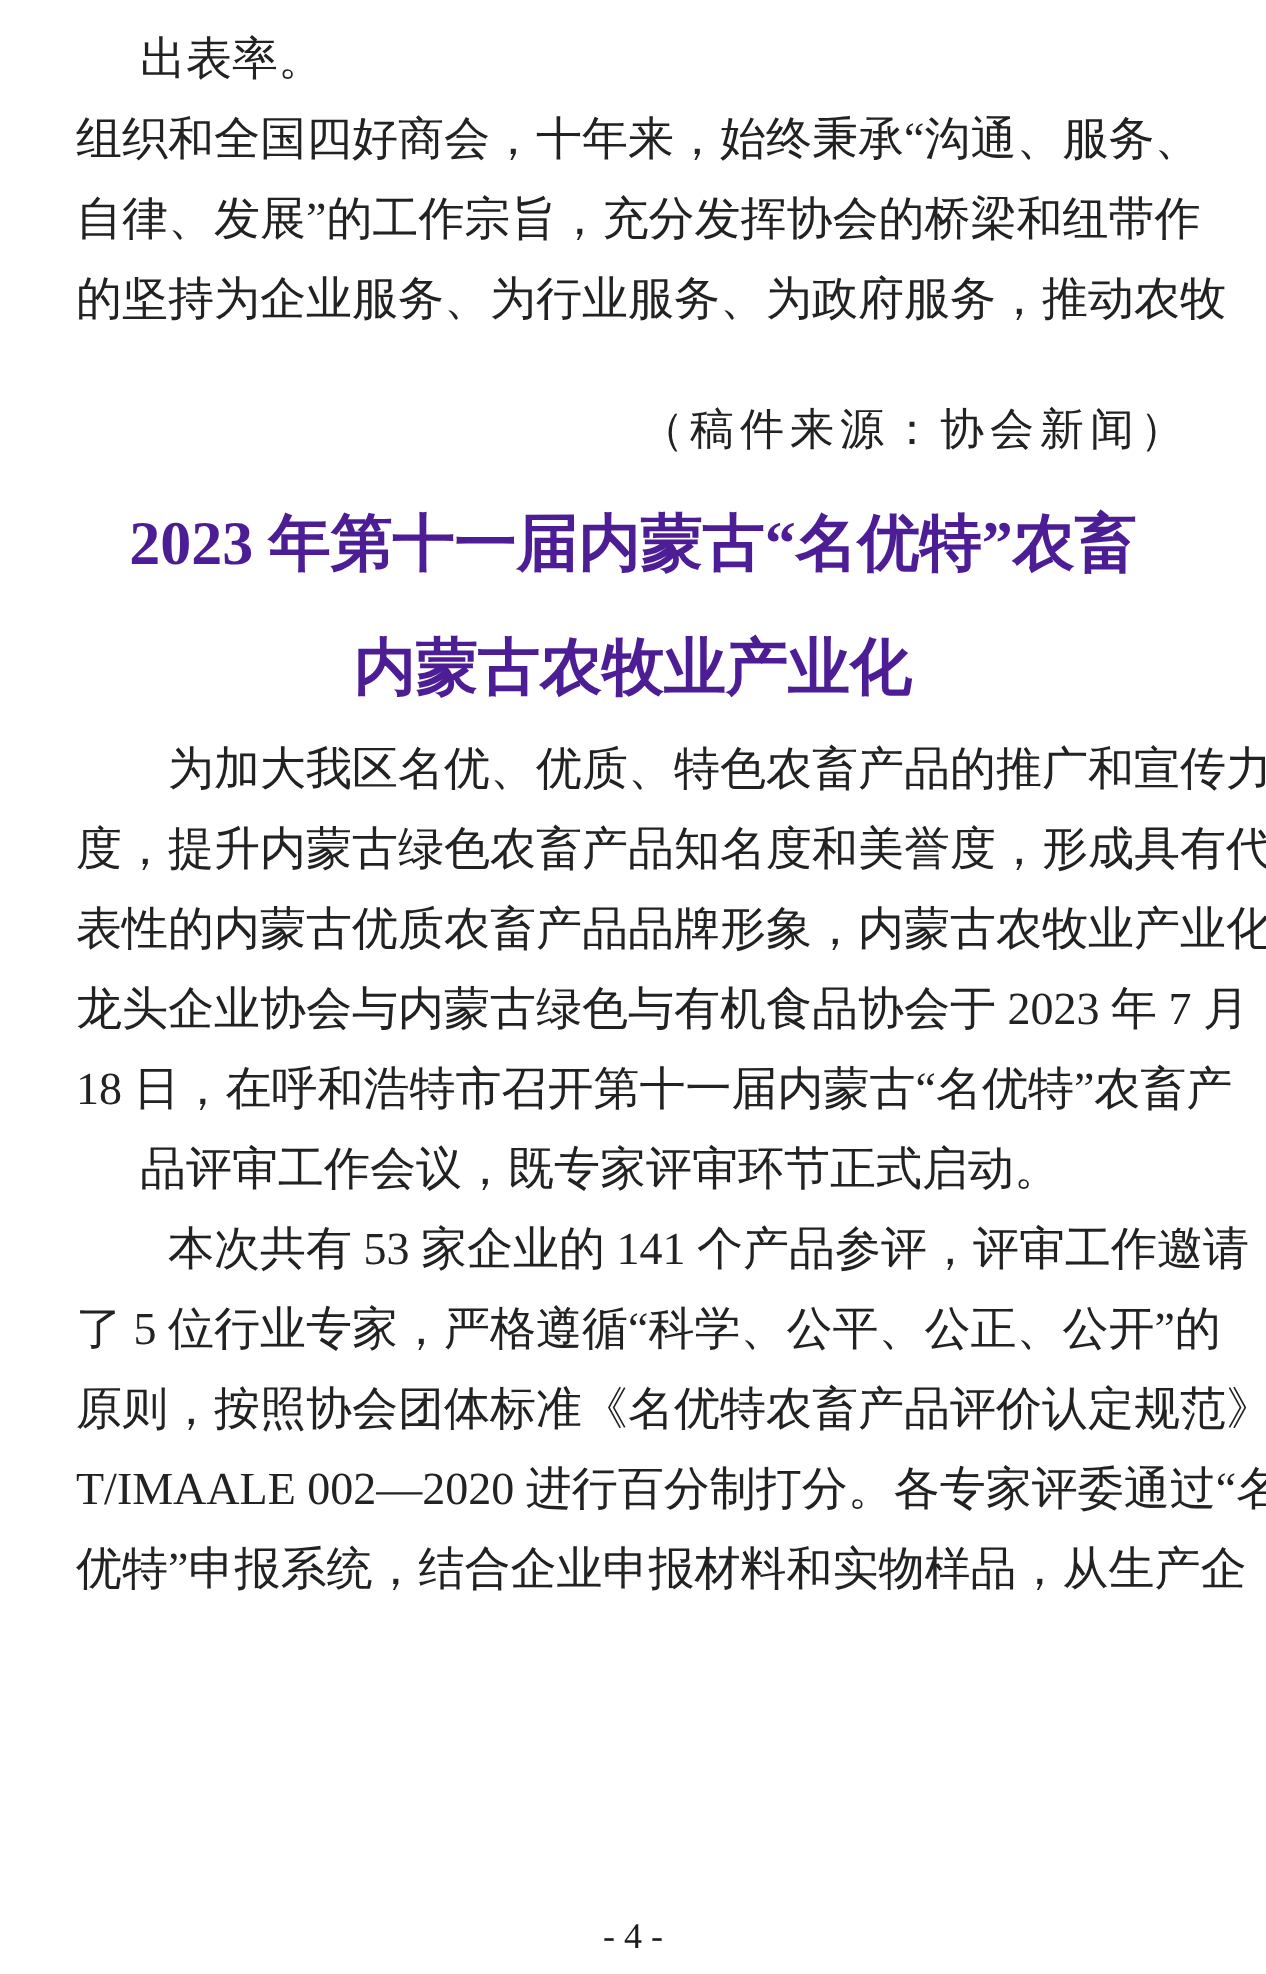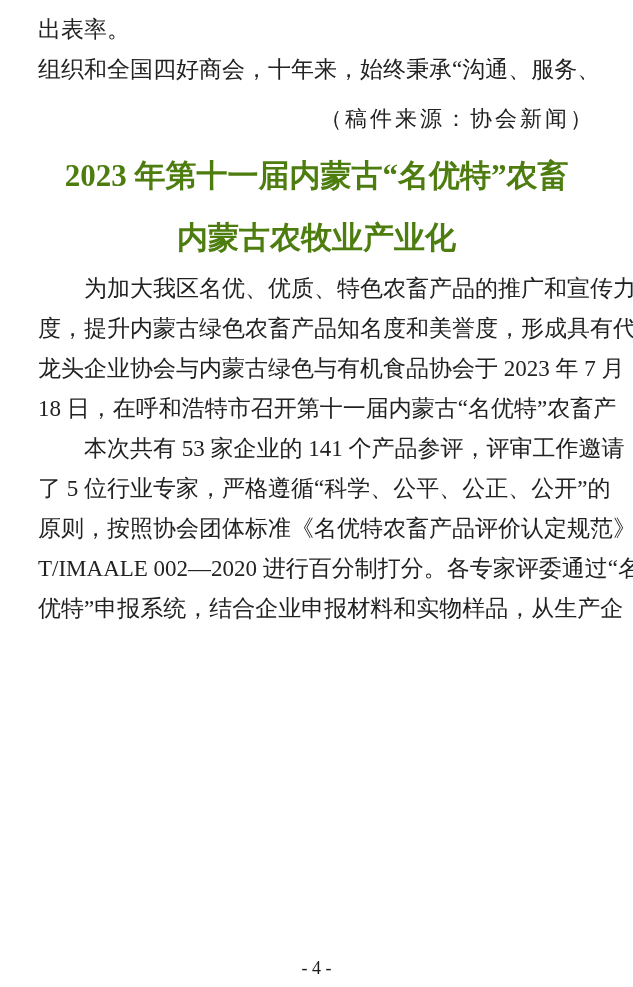--- a/index.html
+++ b/index.html
@@ -22,38 +22,39 @@
     font-size: 23px;
     line-height: 40px;
     height: 40px;
     text-align: justify;
     text-align-last: justify;
     white-space: nowrap;
   }
   .bline.lastline {
     text-align: left;
     text-align-last: left;
+    margin-left: 32px;
   }
   .bline.indent {
     text-indent: 46px;
   }
   .source-line {
     font-size: 22px;
     line-height: 40px;
     height: 40px;
-    margin-top: 9px;
+    margin-top: 25px;
     text-align: right;
     letter-spacing: 3px;
   }
   .doc-heading {
     margin-top: 6px;
     font-size: 31px;
     line-height: 62px;
     font-weight: bold;
-    color: #4d7c0f;
+    color: #4c1d95;
     text-align: center;
   }
   .page-footer {
     position: absolute;
     left: 0;
     bottom: 9px;
     width: 100%;
     text-align: center;
     font-size: 18px;
     line-height: 20px;
@@ -62,34 +63,38 @@
 </style>
 </head>
 <body>
 
 <div class="page">
 
   <div class="bline lastline">出表率。</div>
 
   <div>
     <div class="bline">组织和全国四好商会，十年来，始终秉承“沟通、服务、</div>
+    <div class="bline">自律、发展”的工作宗旨，充分发挥协会的桥梁和纽带作</div>
+    <div class="bline">的坚持为企业服务、为行业服务、为政府服务，推动农牧</div>
   </div>
 
   <div class="source-line">（稿件来源：协会新闻）</div>
 
   <div class="doc-heading">
     <div>2023 年第十一届内蒙古“名优特”农畜</div>
     <div>内蒙古农牧业产业化</div>
   </div>
 
   <div>
     <div class="bline indent">为加大我区名优、优质、特色农畜产品的推广和宣传力</div>
     <div class="bline">度，提升内蒙古绿色农畜产品知名度和美誉度，形成具有代</div>
+    <div class="bline">表性的内蒙古优质农畜产品品牌形象，内蒙古农牧业产业化</div>
     <div class="bline">龙头企业协会与内蒙古绿色与有机食品协会于 2023 年 7 月</div>
     <div class="bline">18 日，在呼和浩特市召开第十一届内蒙古“名优特”农畜产</div>
+    <div class="bline lastline">品评审工作会议，既专家评审环节正式启动。</div>
   </div>
 
   <div>
     <div class="bline indent">本次共有 53 家企业的 141 个产品参评，评审工作邀请</div>
     <div class="bline">了 5 位行业专家，严格遵循“科学、公平、公正、公开”的</div>
     <div class="bline">原则，按照协会团体标准《名优特农畜产品评价认定规范》</div>
     <div class="bline">T/IMAALE 002—2020 进行百分制打分。各专家评委通过“名</div>
     <div class="bline">优特”申报系统，结合企业申报材料和实物样品，从生产企</div>
   </div>
 

